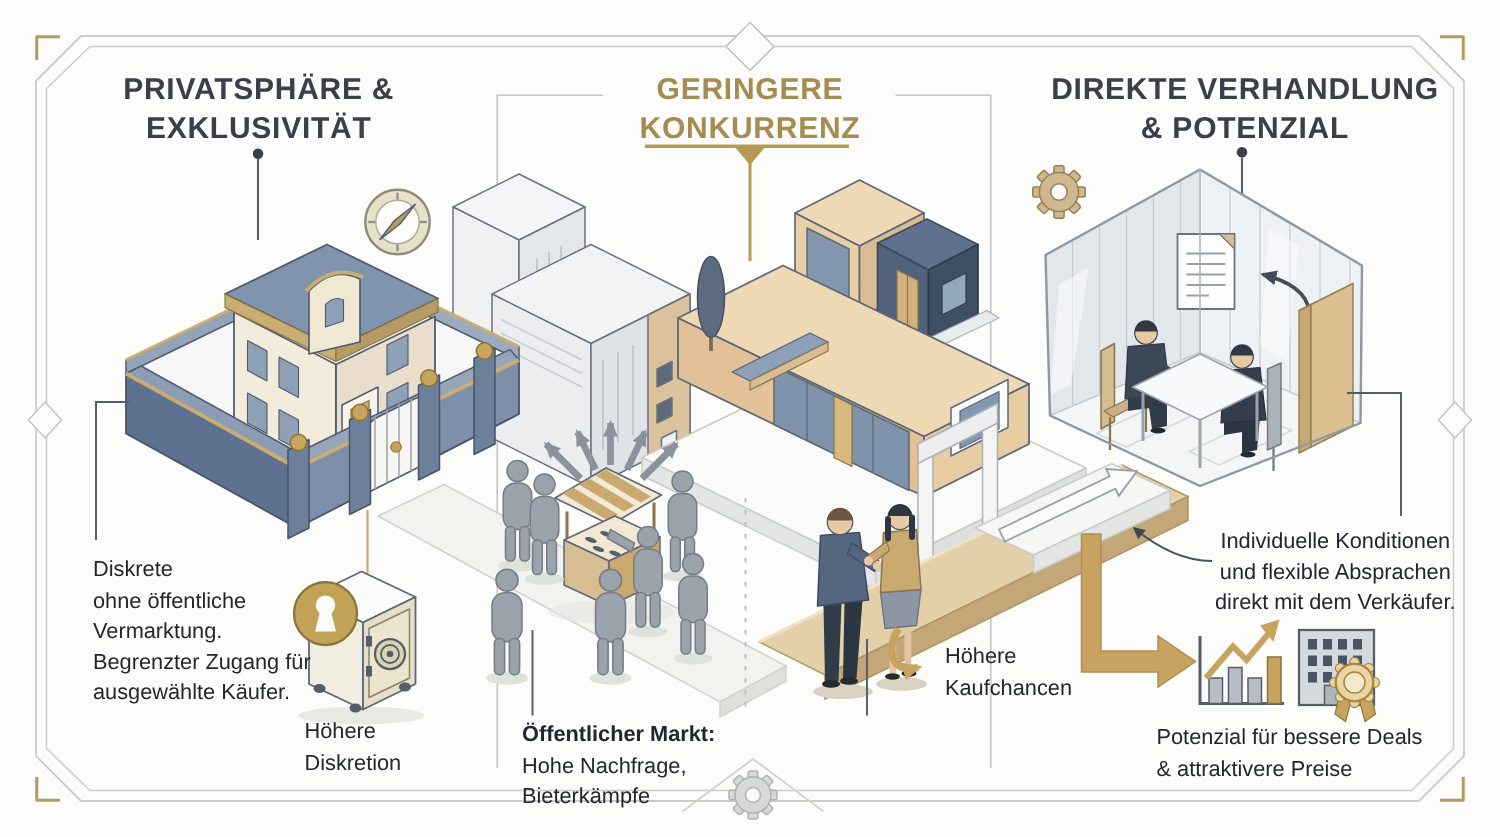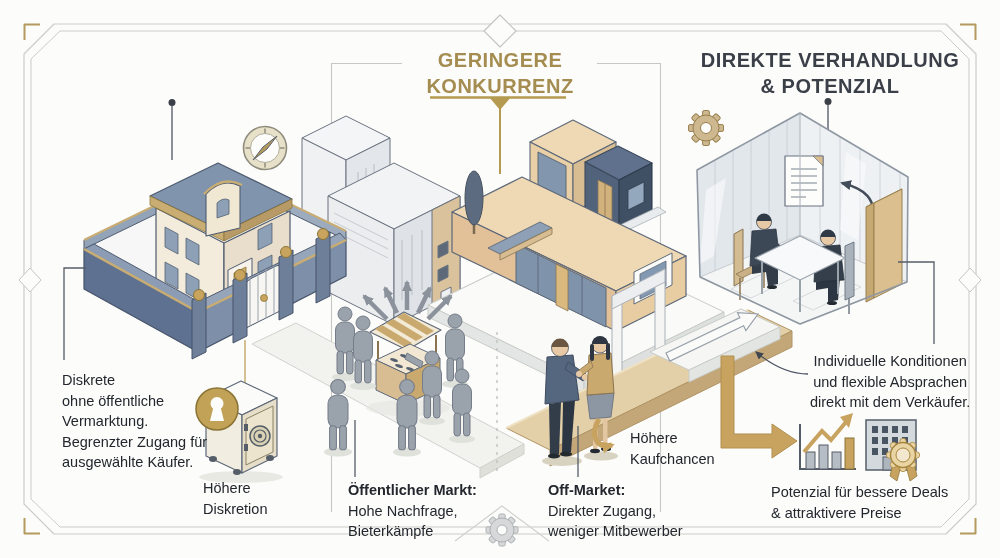--- a/index.html
+++ b/index.html
@@ -489,20 +489,24 @@
 
 <g fill="none" stroke="#555d66" stroke-width="1.3">
   <path d="M 86 268 L 64 268 L 64 360"></path>
   <line x1="355" y1="420" x2="355" y2="477"></line>
   <line x1="578" y1="426" x2="578" y2="477"></line>
   <path d="M 898 262 L 934 262 L 934 344"></path>
   <path d="M 808 374 C 786 374 768 362 756 352" stroke="#4a5260" marker-end="url(#ahThin)"></path>
 </g>
 </svg>
 
+<div class="hdr" style="left:55px;top:47px;width:235px;">
+  <div>PRIVATSPHÄRE &amp;</div>
+  <div>EXKLUSIVITÄT</div>
+</div>
 <div class="hdr gold" style="left:400px;top:47px;width:200px;">
   <div>GERINGERE</div>
   <div>KONKURRENZ</div>
 </div>
 <div class="hdr" style="left:695px;top:47px;width:270px;">
   <div>DIREKTE VERHANDLUNG</div>
   <div>&amp; POTENZIAL</div>
 </div>
 
 <div class="note" style="left:62px;top:370px;">
@@ -517,25 +521,20 @@
   <div>Höhere</div>
   <div>Diskretion</div>
 </div>
 
 <div class="note" style="left:348px;top:480px;">
   <div class="b">Öffentlicher Markt:</div>
   <div>Hohe Nachfrage,</div>
   <div>Bieterkämpfe</div>
 </div>
 
-<div class="note" style="left:548px;top:480px;">
-  <div class="b">Off-Market:</div>
-  <div>Direkter Zugang,</div>
-  <div>weniger Mitbewerber</div>
-</div>
 
 <div class="note" style="left:630px;top:428px;">
   <div>Höhere</div>
   <div>Kaufchancen</div>
 </div>
 
 <div class="note" style="left:810px;top:351px;text-align:center;">
   <div>Individuelle Konditionen</div>
   <div>und flexible Absprachen</div>
   <div>direkt mit dem Verkäufer.</div>

